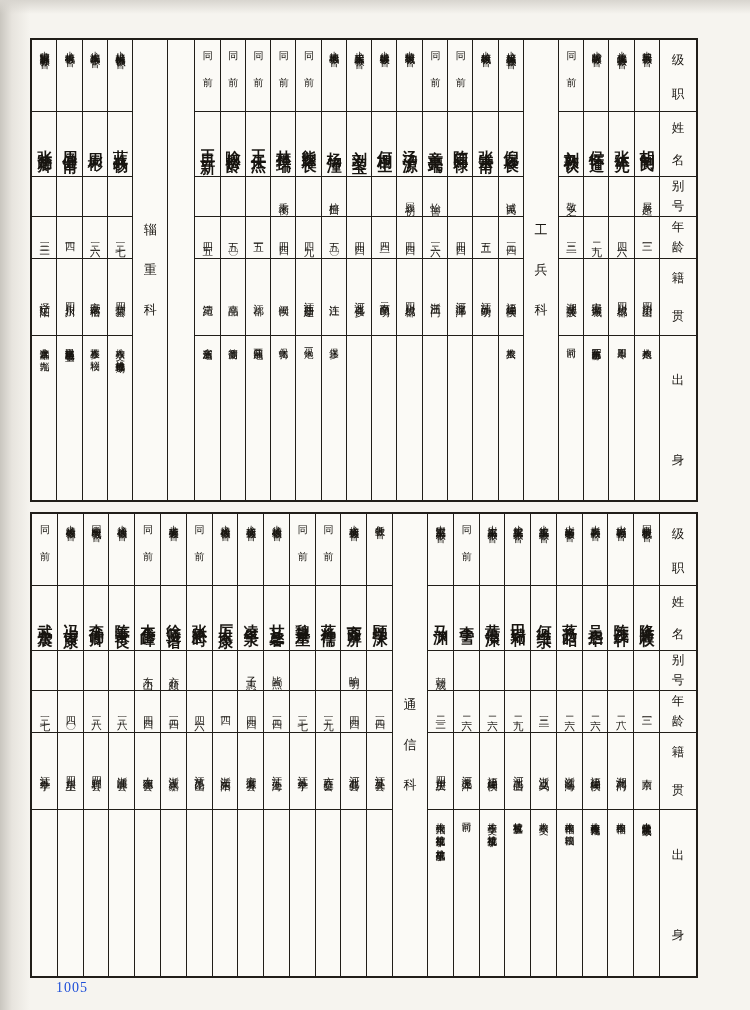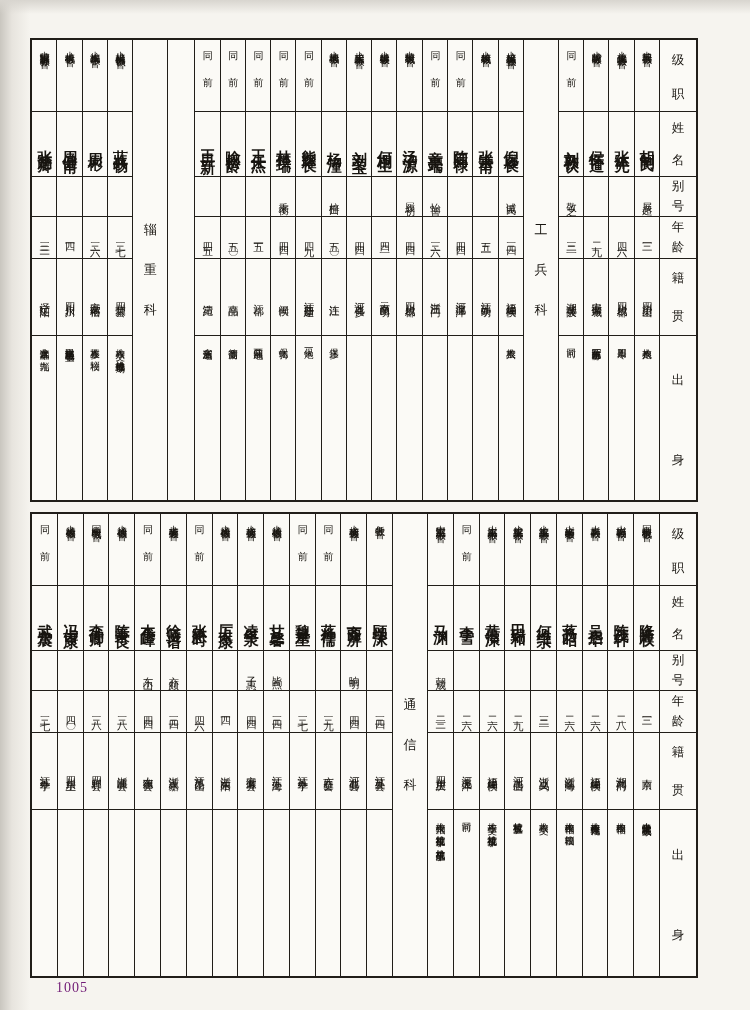--- a/index.html
+++ b/index.html
@@ -50,21 +50,21 @@
     max-height:100%;
   }
   .vt-rank{font-size:10px;line-height:12px;letter-spacing:1px;}
   .vt-name{font-size:15px;line-height:17px;font-weight:bold;letter-spacing:4px;}
   .vt-alias{font-size:10.5px;letter-spacing:3px;line-height:12px;}
   .vt-age{font-size:10.5px;letter-spacing:4px;line-height:12px;}
   .vt-native{font-size:10.5px;letter-spacing:1.5px;line-height:12px;}
   .vt-origin{font-size:9.5px;letter-spacing:.5px;line-height:10.5px;}
   .hchar{font-size:12.5px;}
   .schar{font-size:13px;letter-spacing:0;}
-  .page-number{position:absolute;left:56px;top:980px;font-size:14px;letter-spacing:1px;color:#701a75;}
+  .page-number{position:absolute;left:56px;top:980px;font-size:14px;letter-spacing:1px;color:#1d4ed8;}
 </style>
 </head>
 <body>
 
 <div class="page">
   <div class="sheet">
     <div class="rtable top">
         <div class="col col-header">
           <div class="cell cell-h c-rank">
             <span class="hchar">级</span>

